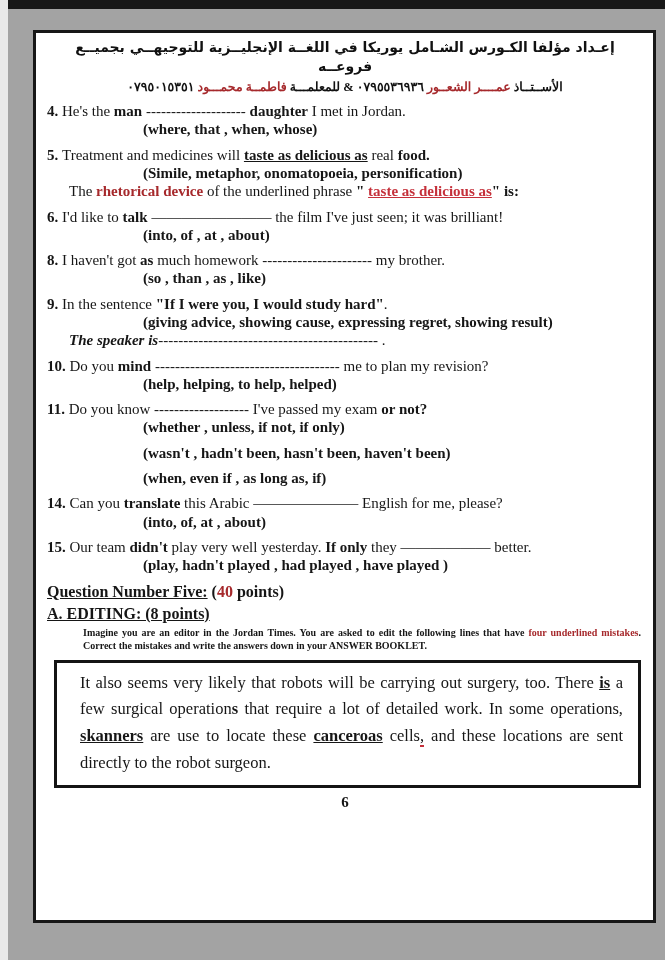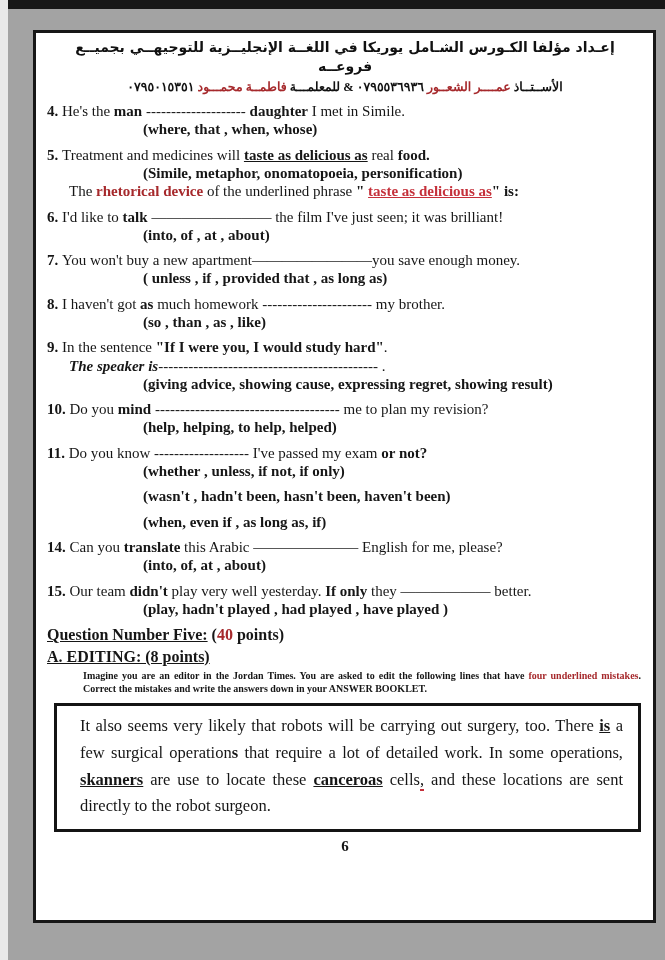--- a/index.html
+++ b/index.html
@@ -39,44 +39,40 @@
 
 <div class="canvas">
   <div class="topbar"></div>
   <div class="page">
     <div class="hdr">
       <div class="h1">إعـداد مؤلفا الكـورس الشـامل يوريكا في اللغــة الإنجليــزية للتوجيهــي بجميــع فروعــه</div>
       <div class="h2"><span>الأســتــاذ </span><span class="hr">عمــــر الشعــور</span><span> ٠٧٩٥٥٣٦٩٣٦    </span><span>&amp;</span><span>    للمعلمـــة </span><span class="hr">فاطمــة محمـــود</span><span> ٠٧٩٥٠١٥٣٥١</span></div>
     </div>
     <div id="questions">
         <div class="q">
-          <div class="line stem"><span class="b">4.  </span><span>He's the </span><span class="b">man</span><span> -------------------- </span><span class="b">daughter</span><span> I met in Simile.</span></div>
+          <div class="line stem"><span class="b">4.  </span><span>He's the </span><span class="b">man</span><span> -------------------- </span><span class="b">daughter</span><span> I met in Jordan.</span></div>
           <div class="line options"><span>(where, that , when, whose)</span></div>
         </div>
         <div class="q">
           <div class="line stem"><span class="b">5.  </span><span>Treatment and medicines will </span><span class="bu">taste as delicious as</span><span> real </span><span class="b">food.</span></div>
           <div class="line options"><span>(Simile, metaphor, onomatopoeia, personification)</span></div>
           <div class="line cont"><span>The </span><span class="rb">rhetorical device</span><span> of the underlined phrase </span><span class="b">" </span><span class="rbu">taste as delicious as</span><span class="b">"</span><span> </span><span class="b">is:</span></div>
         </div>
         <div class="q">
           <div class="line stem"><span class="b">6.  </span><span>I'd like to </span><span class="b">talk</span><span> ———————— the film I've just seen; it was brilliant!</span></div>
           <div class="line options"><span>(into, of , at , about)</span></div>
         </div>
         <div class="q">
-          <div class="line stem"><span class="b">7. </span><span>You won't buy a new apartment————————you save enough money.</span></div>
-          <div class="line options"><span>( unless , if , provided that ,  as long as)</span></div>
-        </div>
-        <div class="q">
           <div class="line stem"><span class="b">8. </span><span>I haven't got </span><span class="b">as</span><span> much homework ---------------------- my brother.</span></div>
           <div class="line options"><span>(so , than , as , like)</span></div>
         </div>
         <div class="q">
           <div class="line stem"><span class="b">9. </span><span>In the sentence </span><span class="b">"If I were you, I would study hard"</span><span>.</span></div>
+          <div class="line options"><span>(giving advice, showing cause, expressing regret, showing result)</span></div>
           <div class="line cont"><span class="ib">The speaker is</span><span>--------------------------------------------</span><span> .</span></div>
-          <div class="line options"><span>(giving advice, showing cause, expressing regret, showing result)</span></div>
         </div>
         <div class="q">
           <div class="line stem"><span class="b">10. </span><span>Do you </span><span class="b">mind</span><span> ------------------------------------- me to plan my revision?</span></div>
           <div class="line options"><span>(help, helping, to help, helped)</span></div>
         </div>
         <div class="q">
           <div class="line stem"><span class="b">11.  </span><span>Do you know  ------------------- I've passed my exam </span><span class="b">or not?</span></div>
           <div class="line options"><span>(whether , unless, if not, if only)</span></div>
         </div>
         <div class="q">

